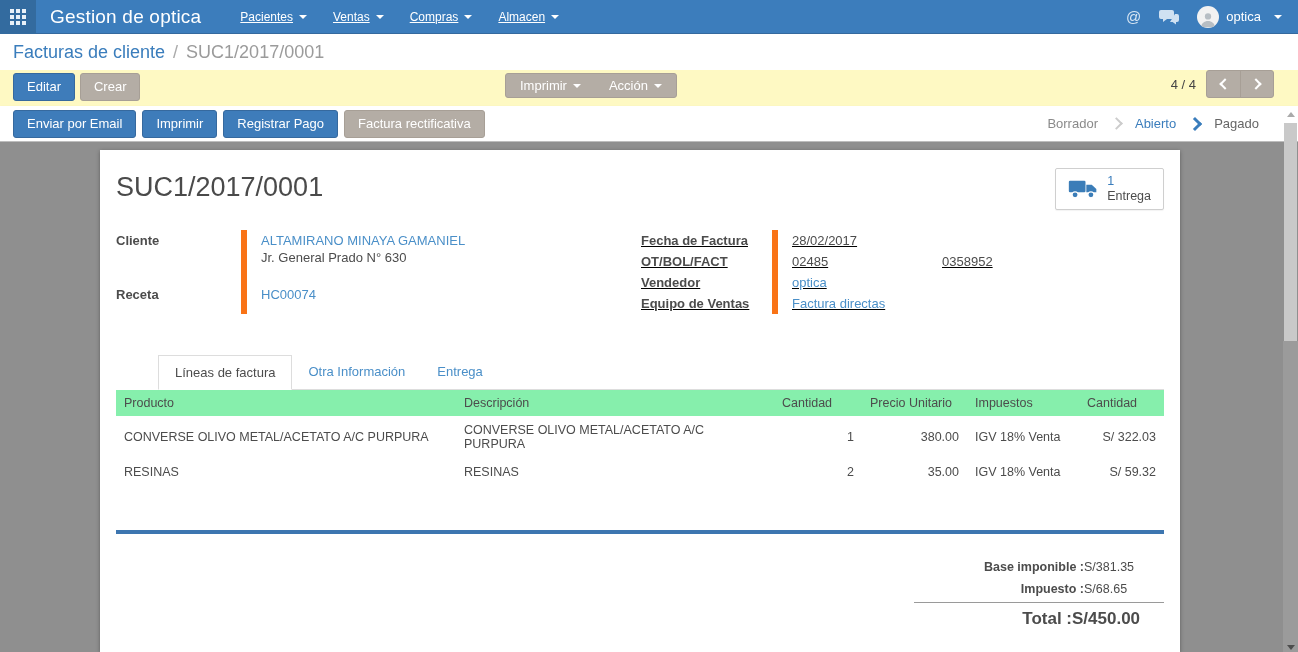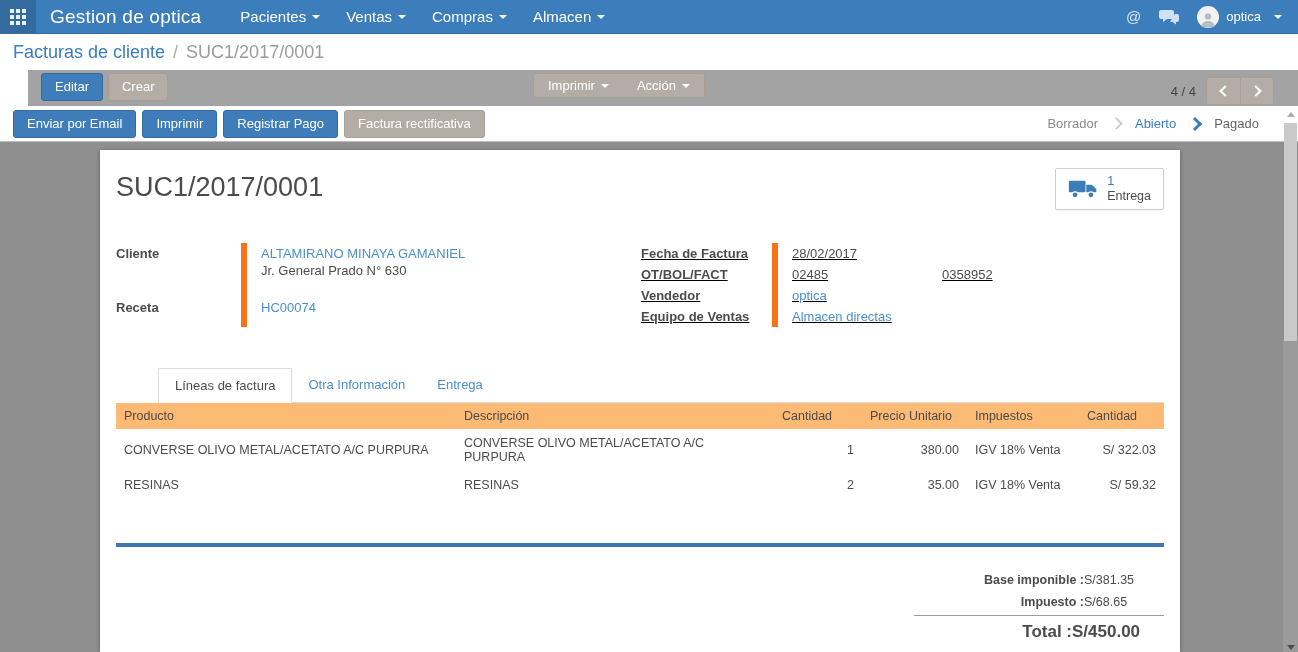--- a/index.html
+++ b/index.html
@@ -6,43 +6,43 @@
   html,body { width:1298px; height:652px; overflow:hidden; font-family:"Liberation Sans", sans-serif; background:#fff; }
   .app { position:relative; width:1298px; height:652px; }
 
   
   .navbar { height:34px; background:#3c7dbc; border-bottom:1px solid #34699e; display:flex; align-items:center; color:#fff; }
   .apps-btn { width:36px; height:34px; background:#336b9f; display:flex; align-items:center; justify-content:center; cursor:pointer; }
   .apps-grid { display:grid; grid-template-columns:repeat(3,4px); grid-template-rows:repeat(3,4px); gap:2px; }
   .apps-grid i { background:#e9f1f8; display:block; }
   .nav-title { font-size:19px; margin:0 26px 0 14px; font-weight:400; letter-spacing:.2px; }
   .nav-menu { display:flex; align-items:center; height:34px; }
-  .nav-item { font-size:15px; padding:0 13px; height:34px; display:flex; align-items:center; cursor:pointer; }
+  .nav-item { font-size:12px; padding:0 13px; height:34px; display:flex; align-items:center; cursor:pointer;text-decoration:underline; }
   .caret { display:inline-block; width:0; height:0; border-left:4px solid transparent; border-right:4px solid transparent; border-top:4px solid #fff; margin-left:6px; }
   .nav-right { margin-left:auto; display:flex; align-items:center; gap:18px; padding-right:16px; }
   .mention { font-size:15px; color:#d8e6f3; cursor:pointer; }
   .chat-icon { cursor:pointer; display:flex; }
   .user-menu { display:flex; align-items:center; gap:7px; cursor:pointer; font-size:13px; }
   .avatar { width:22px; height:22px; border-radius:50%; background:#f2f2f2; overflow:hidden; display:flex; align-items:flex-end; justify-content:center; }
 
   
   .crumb-row { height:36px; display:flex; align-items:center; padding-left:13px; font-size:18px; background:#fff; }
   .crumb-link { color:#3a7dbc; cursor:pointer; }
   .crumb-sep { color:#aaa; margin:0 8px; }
   .crumb-cur { color:#9b9b9b; }
 
   
-  .control-row { height:36px; position:relative; background:#a3a3a3;margin-left:28px; }
+  .control-row { height:36px; position:relative; background:#fef9c3; }
   .btn { display:inline-block; font-size:13px; border-radius:3px; padding:4px 13px; cursor:pointer; color:#fff; line-height:18px; }
   .btn-primary { background:#3e7cba; border:1px solid #36699e; }
   .btn-default { background:#b4ada5; border:1px solid #a79f96; }
   .left-btns { position:absolute; left:13px; top:3px; display:flex; gap:5px; }
   .center-group { position:absolute; left:505px; top:3px; background:#b4ada5; border:1px solid #a79f96; border-radius:3px; display:flex; }
   .center-group .grp-btn { color:#fff; font-size:13px; padding:4px 14px; cursor:pointer; display:flex; align-items:center; }
-  .pager { position:absolute; right:24px; top:7px; display:flex; align-items:center; gap:10px; }
+  .pager { position:absolute; right:24px; top:0; display:flex; align-items:center; gap:10px; }
   .pager-count { font-size:13px; color:#444; }
   .pager-btns { display:flex; background:#b4ada5; border:1px solid #a79f96; border-radius:3px; }
   .pager-btn { width:33px; height:26px; display:flex; align-items:center; justify-content:center; cursor:pointer; }
   .pager-btn + .pager-btn { border-left:1px solid #a79f96; }
   .chev { display:inline-block; width:8px; height:8px; border-top:2px solid #fff; border-right:2px solid #fff; }
   .chev-left { transform:rotate(-135deg); margin-left:3px; }
   .chev-right { transform:rotate(45deg); margin-right:3px; }
 
   
   .statusbar { height:36px; background:#fff; border-bottom:1px solid #bdbdbd; box-shadow:0 1px 2px rgba(0,0,0,.15); position:relative; display:flex; align-items:center; padding:0 13px; }
@@ -57,21 +57,21 @@
   
   .content { height:510px; background:#8f8f8f; position:relative; overflow:hidden; }
   .sheet { position:absolute; left:100px; top:8px; width:1080px; height:502px; background:#fff; box-shadow:0 1px 4px rgba(0,0,0,.35); padding:18px 16px; }
   .sheet-header { display:flex; justify-content:space-between; align-items:flex-start; }
   .doc-title { font-size:27px; font-weight:400; color:#4a4a4a; padding-top:4px; }
   .stat-btn { border:1px solid #cfcfcf; background:#fff; border-radius:2px; display:flex; align-items:center; gap:9px; padding:5px 12px; cursor:pointer; box-shadow:0 1px 1px rgba(0,0,0,.05); }
   .stat-btn .nums { display:flex; flex-direction:column; line-height:15px; font-size:12.5px; }
   .stat-count { color:#3a7dbc; }
   .stat-label { color:#4c4c4c; }
 
-  .field-groups { display:flex; margin-top:33px; }
+  .field-groups { display:flex; margin-top:20px; }
   .fgroup { display:table; border-collapse:collapse; }
   .frow { display:table-row; }
   .flabel { display:table-cell; font-weight:bold; font-size:13px; color:#4c4c4c; padding:3px 0 3px 0; vertical-align:top; }
   .fvalue { display:table-cell; font-size:13px; color:#4c4c4c; border-left:6px solid #f97316; padding:3px 0 3px 14px; vertical-align:top; }
   .fgroup-left { width:495px; }
   .fgroup-left .flabel { width:128px; }
   .fgroup-right { margin-left:30px; width:520px;text-decoration:underline; }
   .fgroup-right .flabel { width:134px; }
   .link { color:#4a8fc8; cursor:pointer; }
   .sub-line { color:#4c4c4c; padding-top:2px; }
@@ -79,21 +79,21 @@
   .dual-val { display:flex; }
   .dual-val span:first-child { width:150px; }
 
   
   .tabs { margin-top:40px; display:flex; border-bottom:1px solid #ddd;margin-left:42px; }
   .tab { font-size:13px; padding:9px 16px; cursor:pointer; color:#4a8fc8; position:relative; top:1px; }
   .tab.active { color:#4c4c4c; background:#fff; border:1px solid #ddd; border-bottom:1px solid #fff; }
 
   
   table.lines { width:100%; border-collapse:collapse; font-size:12.5px; color:#4c4c4c; }
-  table.lines th { background:#fdba74; font-weight:normal; color:#4c4c4c; text-align:left; padding:6px 8px; }
+  table.lines th { background:#86efac; font-weight:normal; color:#4c4c4c; text-align:left; padding:6px 8px; }
   table.lines td { padding:7px 8px; }
   .num { text-align:right; }
 
   .blue-rule { height:4px; background:#3d76b0; margin-top:44px; }
 
   
   .totals { width:250px; margin-left:auto; margin-top:22px; font-size:12.5px; color:#4c4c4c; }
   .t-row { display:flex; justify-content:flex-end; align-items:baseline; padding:4px 0; }
   .t-label { font-weight:bold;text-align:right; }
   .t-val { width:80px; text-align:left; }
@@ -266,21 +266,21 @@
                 <span>0358952</span>
               </span>
             </span>
           </div>
           <div class="frow">
             <span class="flabel">Vendedor</span>
             <span class="fvalue"><span class="link">optica</span></span>
           </div>
           <div class="frow">
             <span class="flabel">Equipo de Ventas</span>
-            <span class="fvalue"><span class="link">Almacen directas</span></span>
+            <span class="fvalue"><span class="link">Factura directas</span></span>
           </div>
         </div>
       </div>
 
       <div class="tabs">
         <span class="tab active">Líneas de factura</span>
         <span class="tab">Otra Información</span>
         <span class="tab">Entrega</span>
       </div>
 

